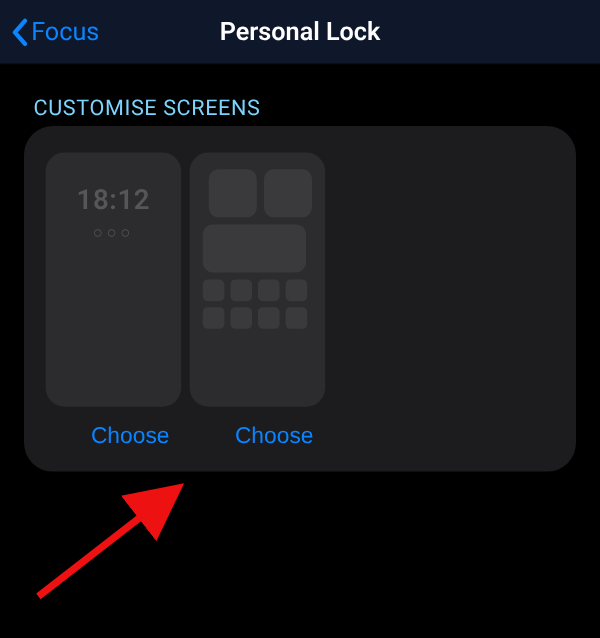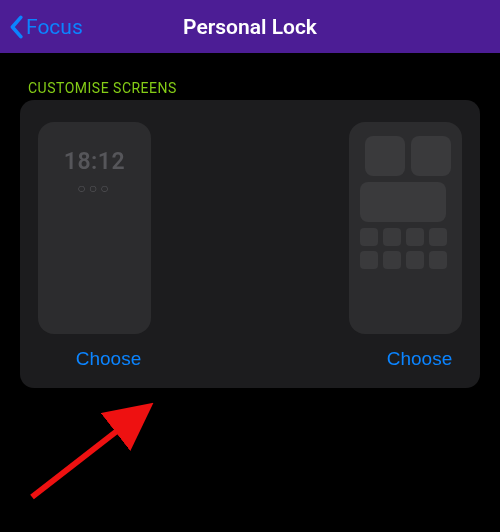--- a/index.html
+++ b/index.html
@@ -4,21 +4,21 @@
 <style>
   * { margin: 0; padding: 0; box-sizing: border-box; }
   html, body { width: 500px; height: 532px; background: #000; font-family: -apple-system, BlinkMacSystemFont, "Segoe UI", Roboto, Helvetica, Arial, sans-serif; overflow: hidden; }
   .nav {
     height: 54px;
     display: flex;
     align-items: center;
     position: relative;
     padding: 0 8px;
     border-bottom: 1px solid #000;
-    background: #4c1d95;
+    background: #0f172a;
   }
   .back {
     display: flex;
     align-items: center;
     color: #0b84ff;
     font-size: 21px;
     gap: 2px;
   }
   .back svg { width: 16px; height: 24px; }
   .title {
@@ -28,39 +28,39 @@
     color: #fff;
     font-size: 21px;
     font-weight: 600;
     pointer-events: none;
   }
   .content {
     padding: 26px 20px 20px 20px;
     background: #000;
   }
   .section-header {
-    color: #84cc16;
-    font-size: 14px;
+    color: #7dd3fc;
+    font-size: 18px;
     letter-spacing: 0.5px;
     text-transform: uppercase;
     margin: 0 8px 4px 8px;
   }
   .section-desc {
     color: #8d8d93;
     font-size: 16px;
     line-height: 1.35;
     margin: 0 8px 16px 8px;
   }
   .card {
     background: #1c1c1e;
-    border-radius: 14px;
+    border-radius: 24px;
     padding: 22px 18px 18px 18px;
     display: flex;
-    gap: 36px;
-    justify-content: space-between;
+    gap: 7px;
+    justify-content: flex-start;
   }
   .tile-col {
     display: flex;
     flex-direction: column;
     align-items: center;
   }
   .phone {
     width: 113px;
     height: 212px;
     border-radius: 16px;

